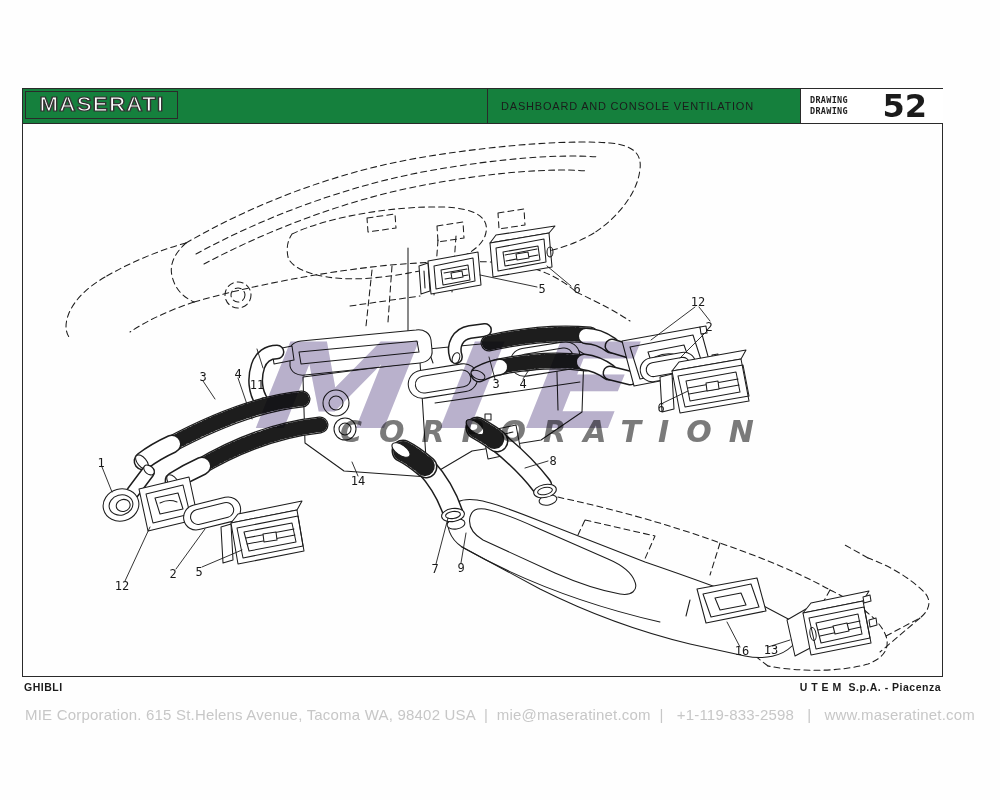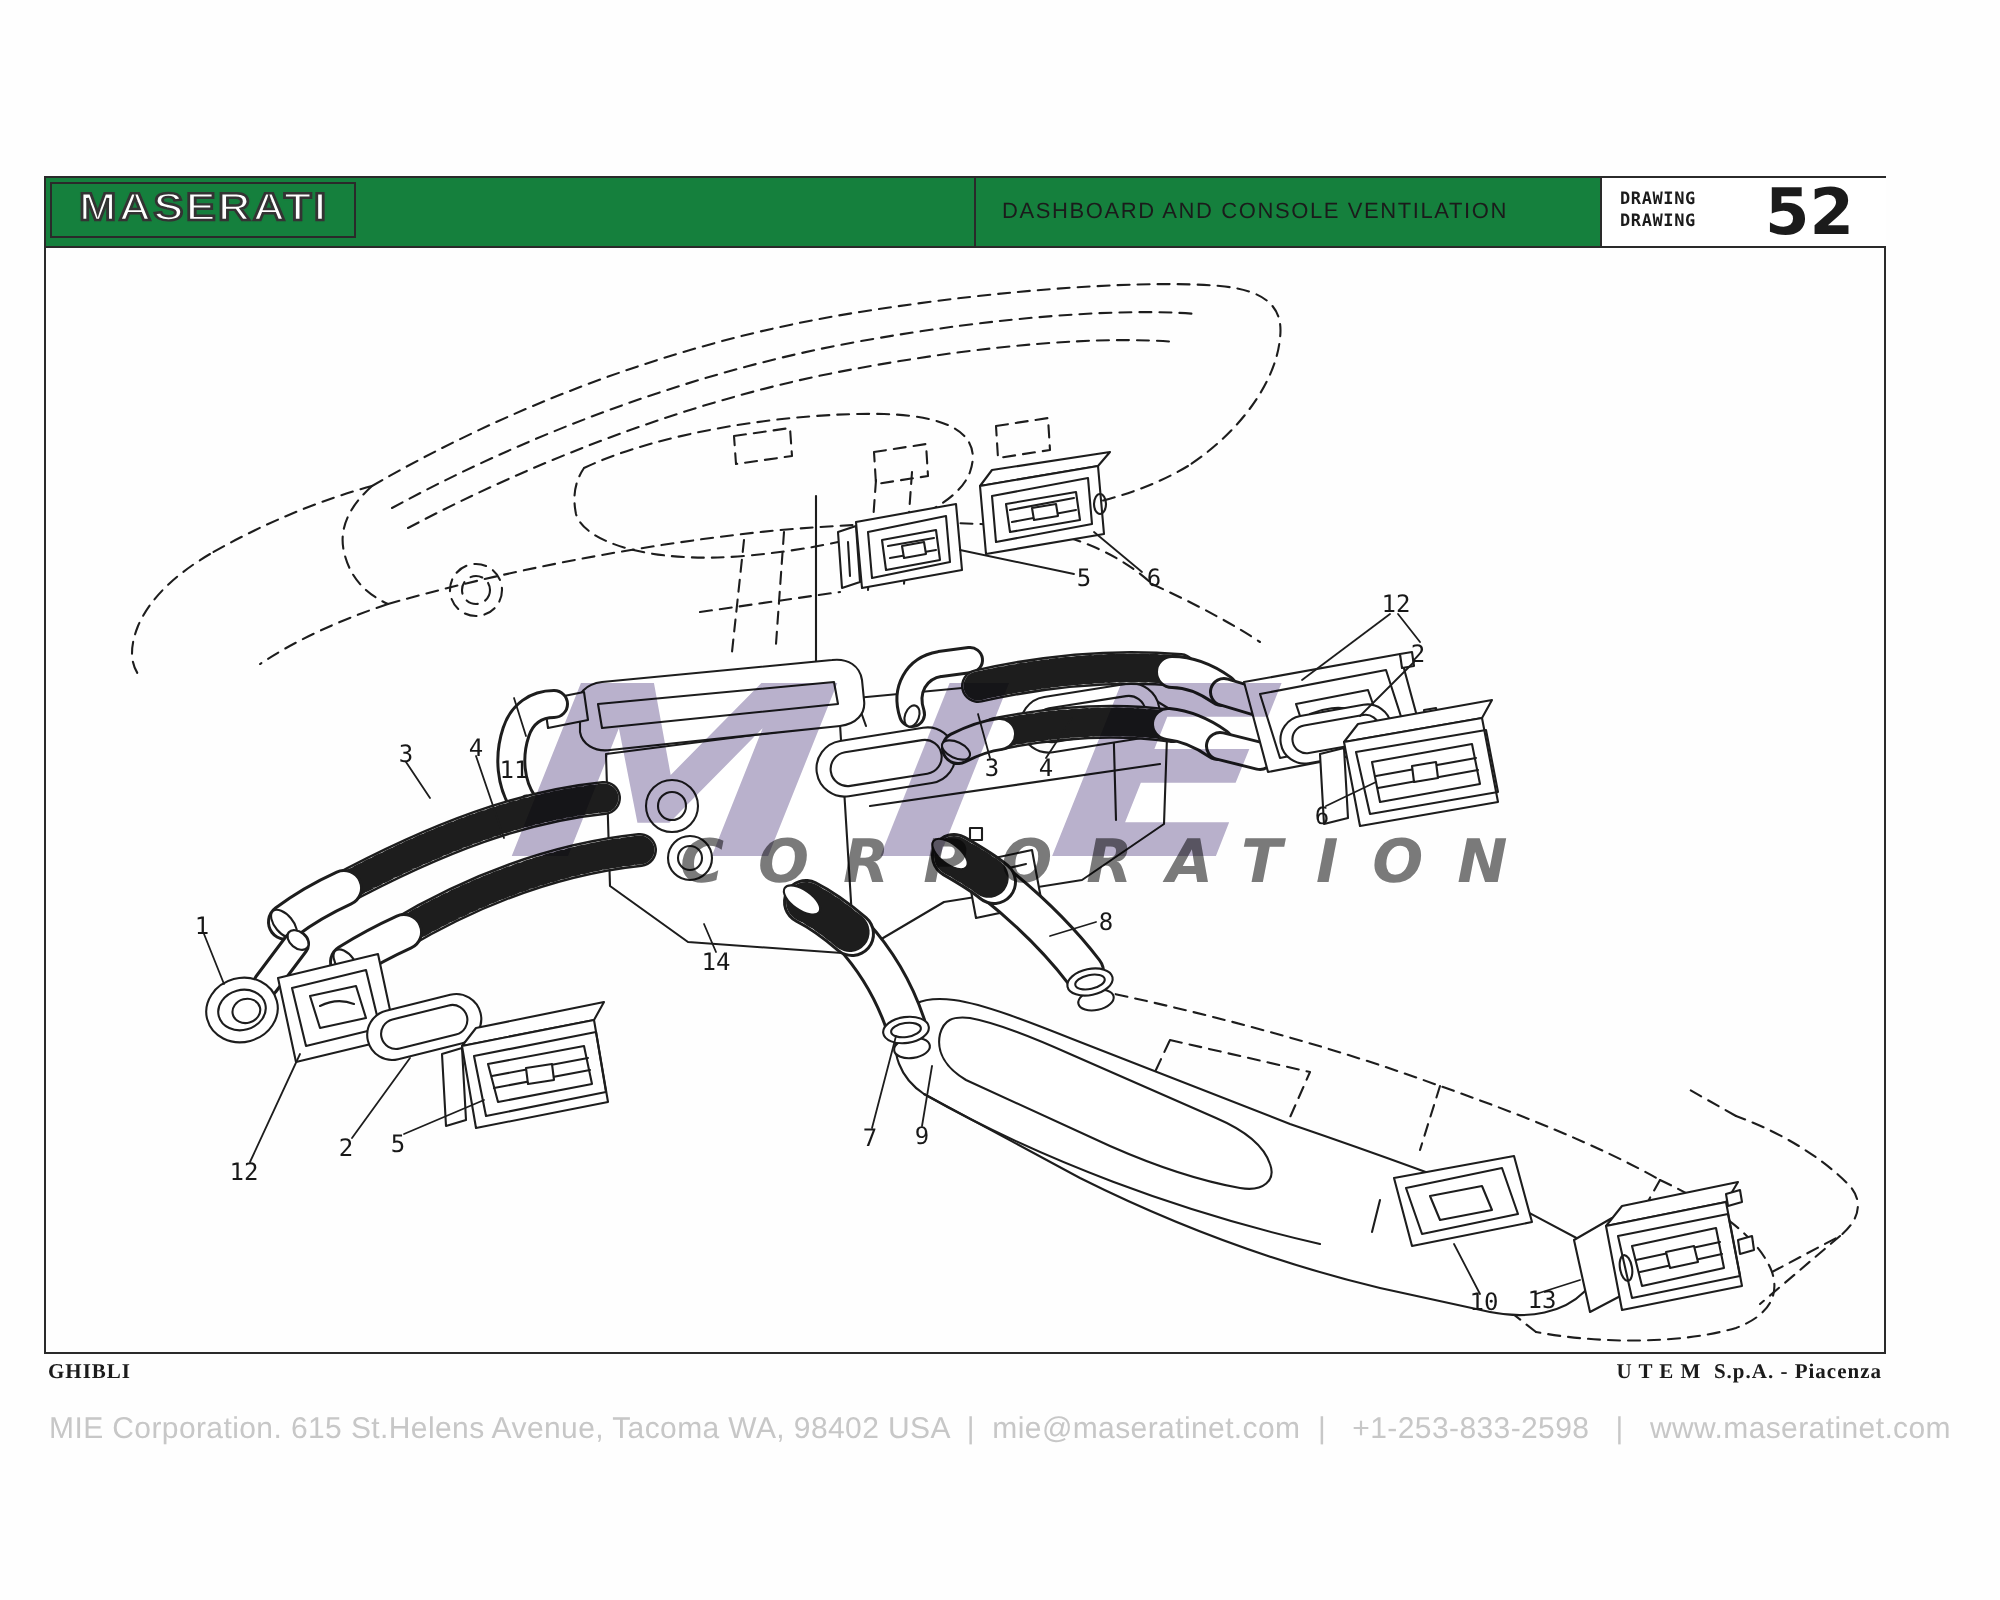--- a/index.html
+++ b/index.html
@@ -28,21 +28,21 @@
   .diagram-svg{position:absolute;left:0;top:0;z-index:2;}
   .wm{position:absolute;mix-blend-mode:multiply;z-index:3;white-space:pre;pointer-events:none;}
   .wm-mie{left:268px;top:318px;font:italic 900 152px "DejaVu Sans",sans-serif;
           letter-spacing:26px;transform:skewX(-8deg) scale(1.04,0.78);transform-origin:left top;opacity:0.95;}
   .wm-corp{left:340px;top:414px;font:italic 900 30px "DejaVu Sans",sans-serif;letter-spacing:17px;opacity:0.95;}
   .callout-layer{position:absolute;left:0;top:0;width:1000px;height:800px;z-index:4;pointer-events:none;}
   .callout{position:absolute;transform:translate(-50%,-50%);
            font-family:"DejaVu Sans Mono",monospace;font-size:12px;color:#181818;}
   
   .sub-row{position:absolute;left:24px;top:681px;width:917px;display:flex;justify-content:space-between;
-           font-family:Liberation Serif, serif;font-size:10.5px;font-weight:bold;letter-spacing:0.5px;z-index:2;}
+           font-family:Liberation Sans, sans-serif;font-size:10.5px;font-weight:bold;letter-spacing:0.5px;z-index:2;}
   .sub-row .publisher{white-space:pre;}
   .footer{position:absolute;left:0;top:706px;width:100%;text-align:center;font-size:15px;
           color:#c7c7c7;letter-spacing:0.2px;white-space:pre;z-index:2;}
 </style>
 </head>
 <body>
 
 <div class="page">
 
   <div class="frame">
@@ -343,24 +343,24 @@
       <div class="callout" style="left: 496px; top: 384px;">3</div>
       <div class="callout" style="left: 523px; top: 384px;">4</div>
       <div class="callout" style="left: 542px; top: 289px;">5</div>
       <div class="callout" style="left: 577px; top: 289px;">6</div>
       <div class="callout" style="left: 698px; top: 302px;">12</div>
       <div class="callout" style="left: 709px; top: 327px;">2</div>
       <div class="callout" style="left: 661px; top: 408px;">6</div>
       <div class="callout" style="left: 435px; top: 569px;">7</div>
       <div class="callout" style="left: 461px; top: 568px;">9</div>
       <div class="callout" style="left: 553px; top: 461px;">8</div>
-      <div class="callout" style="left: 742px; top: 651px;">10</div>
+      <div class="callout" style="left: 742px; top: 651px;">16</div>
       <div class="callout" style="left: 771px; top: 650px;">13</div>
     </div>
 
   <div class="sub-row">
     <span class="model">GHIBLI</span>
     <span class="publisher">U T E M  S.p.A. - Piacenza</span>
   </div>
 
-  <div class="footer">MIE Corporation. 615 St.Helens Avenue, Tacoma WA, 98402 USA  |  mie@maseratinet.com  |   +1-253-833-2598   |   www.maseratinet.com</div>
+  <div class="footer">MIE Corporation. 615 St.Helens Avenue, Tacoma WA, 98402 USA  |  mie@maseratinet.com  |   +1-119-833-2598   |   www.maseratinet.com</div>
 
 </div>
 
 </body></html>

